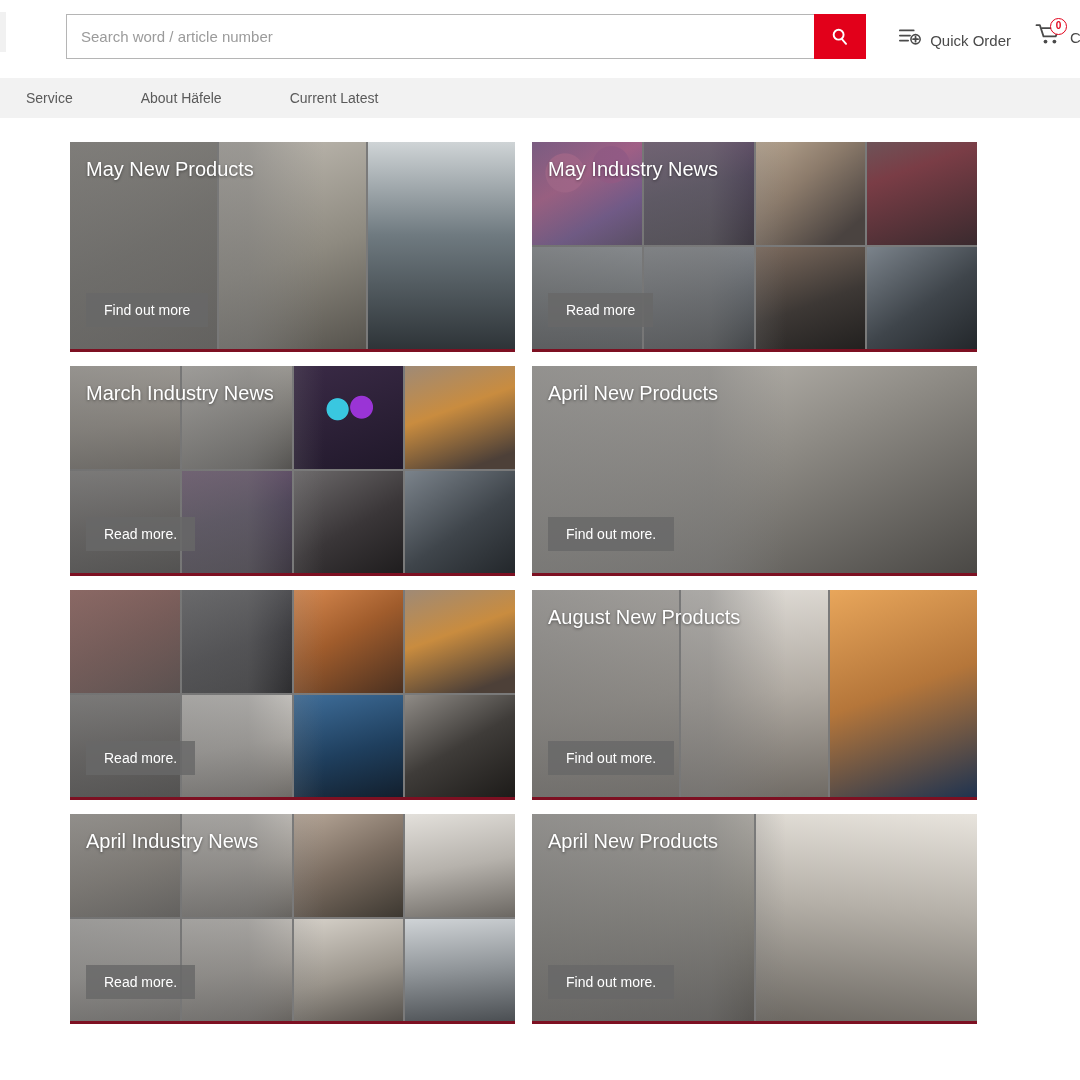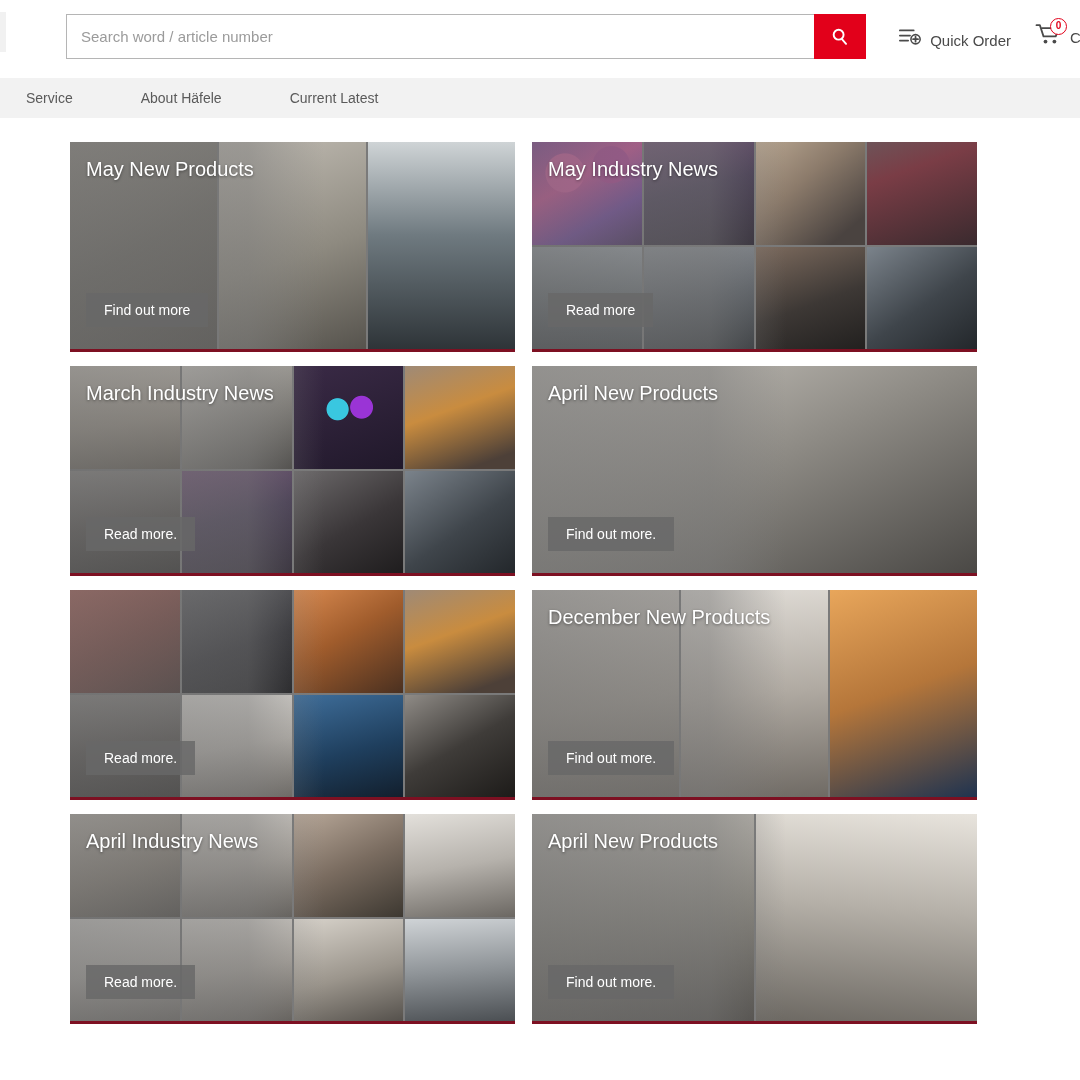--- a/index.html
+++ b/index.html
@@ -379,21 +379,21 @@
       <button class="card-cta">Read more.</button>
     </div>
 
     <div class="news-card">
       <div class="collage triple">
         <div class="tile p-fred1"></div>
         <div class="tile p-fred2"></div>
         <div class="tile p-fred3"></div>
       </div>
       <div class="shade"></div>
-      <div class="card-title">December New Products</div>
+      <div class="card-title">August New Products</div>
       <button class="card-cta">Find out more.</button>
     </div>
 
     <div class="news-card">
       <div class="collage quad">
         <div class="tile p-group1"></div>
         <div class="tile p-office"></div>
         <div class="tile p-men"></div>
         <div class="tile p-kitch2"></div>
         <div class="tile p-kitch2"></div>

